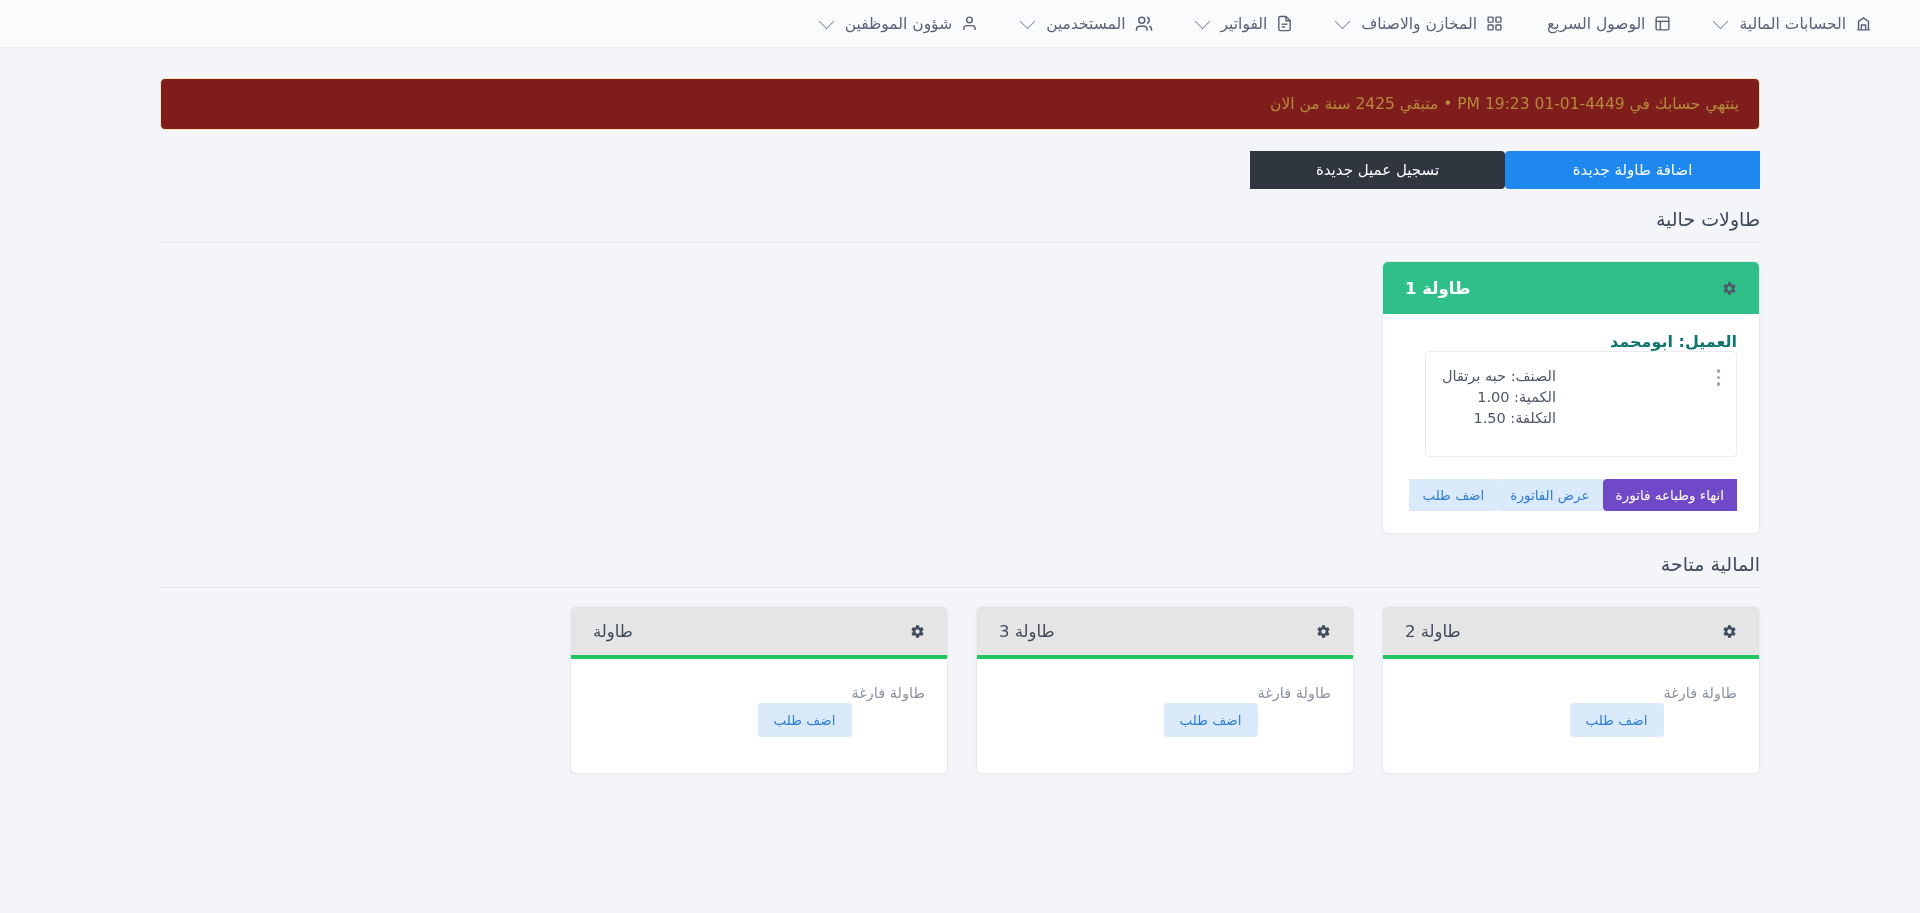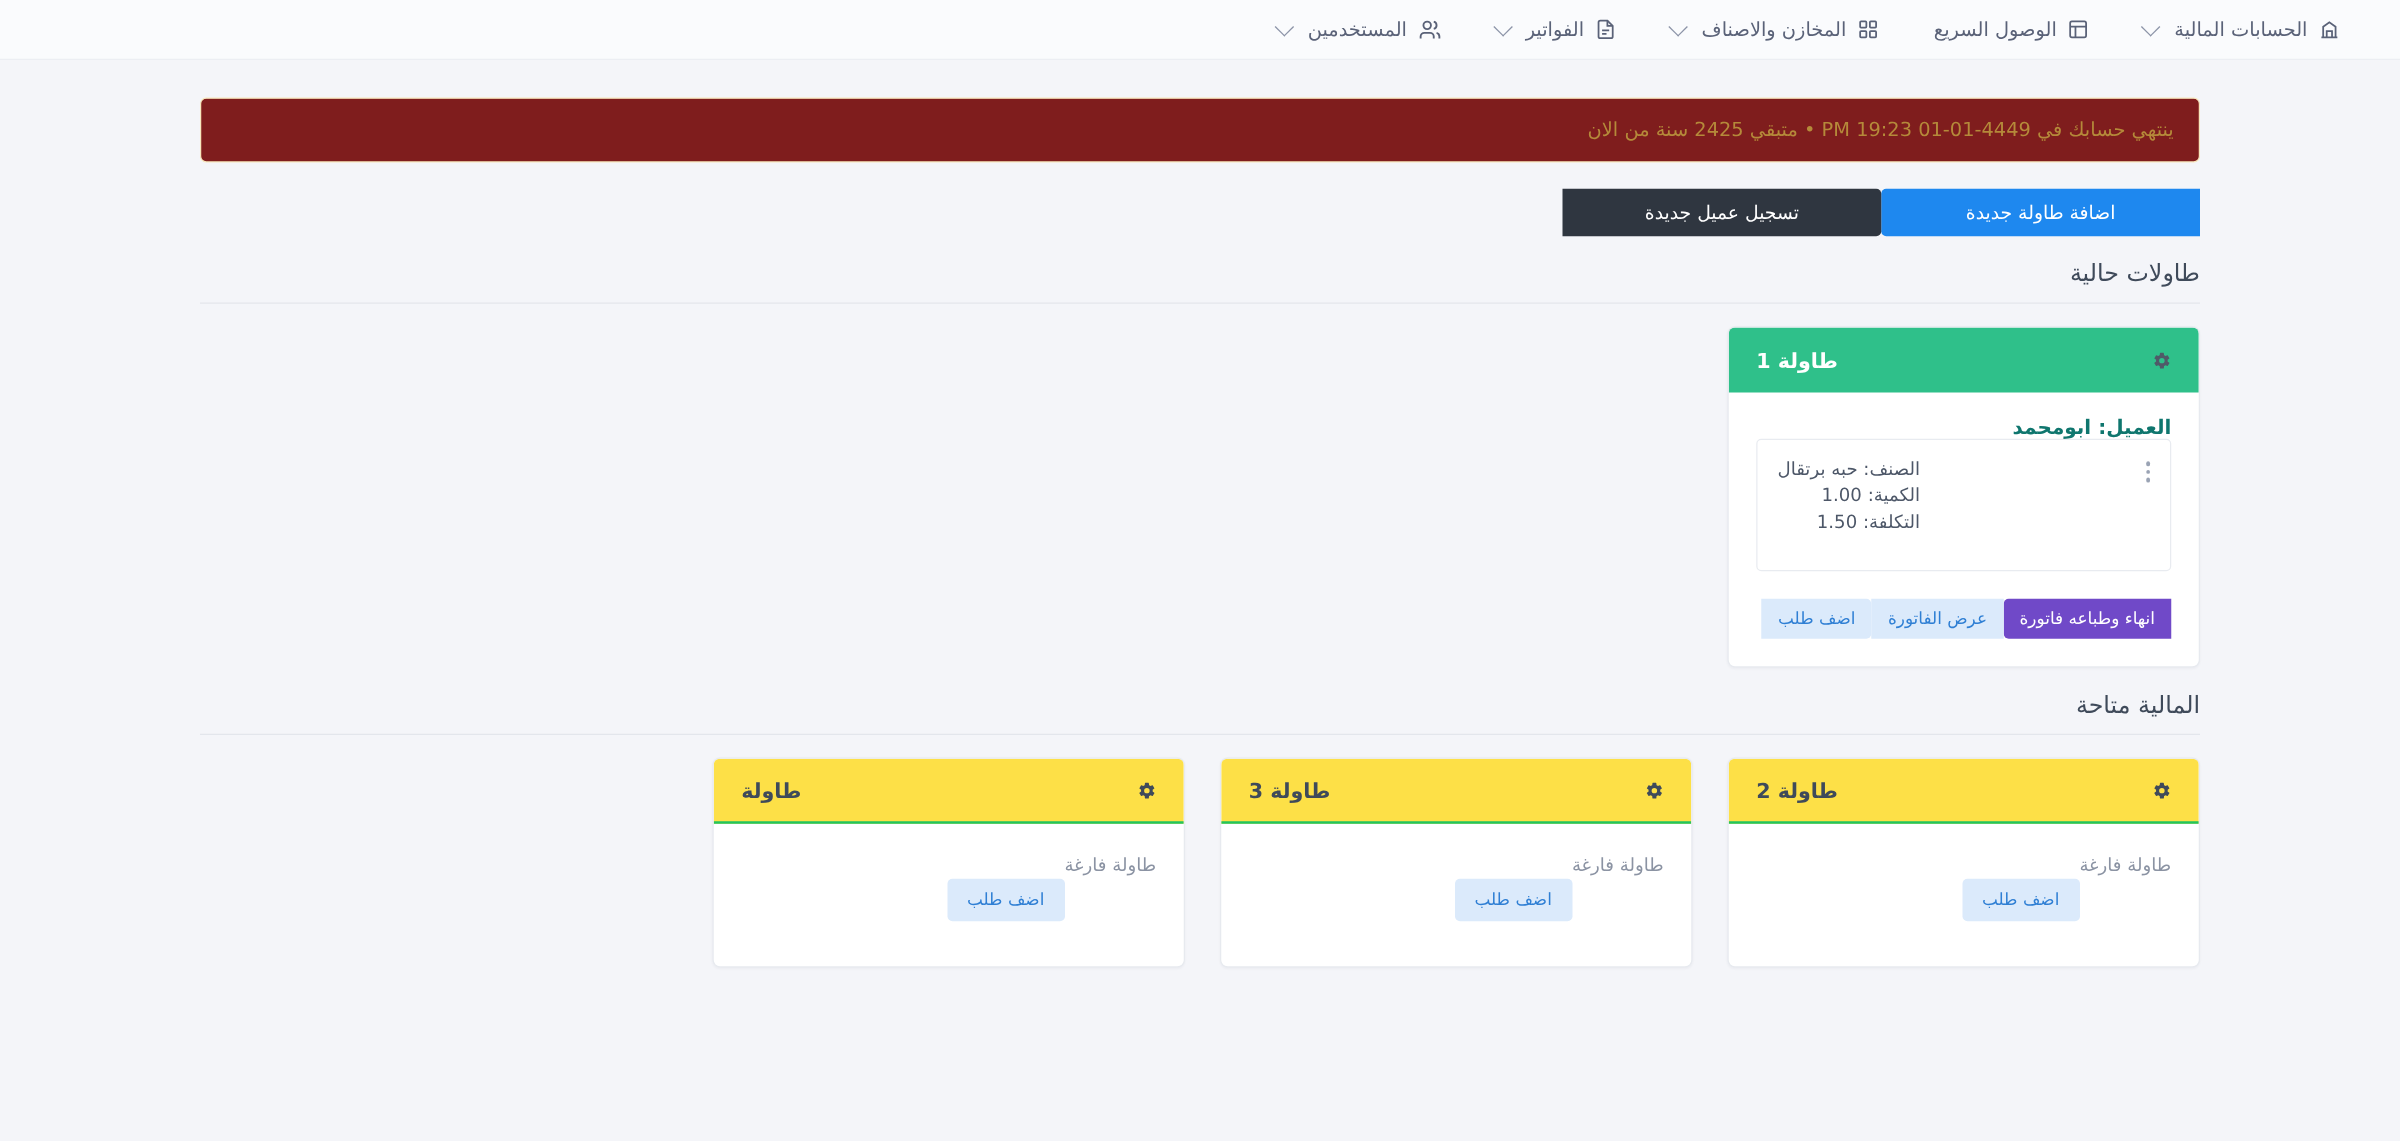--- a/index.html
+++ b/index.html
@@ -134,23 +134,22 @@
     align-items: center;
     justify-content: space-between;
     flex-direction: row-reverse;
     padding: 0 22px;
   }
   .card-head.active {
     background: #2fc08a;
   }
   .card-head.active .card-title { color: #ffffff; font-weight: bold; }
   .card-head.empty {
-    background: #fde047;
-    border-bottom: 2px solid #22c55e;
-    font-weight: bold;
+    background: #e5e5e5;
+    border-bottom: 4px solid #22c55e;
   }
   .card-head.empty .card-title { color: #3f4a5a; }
   .card-title { font-size: 16.5px; }
   .gear { cursor: pointer; display: inline-flex; }
   .gear.on-green svg { fill: #4f5a68; }
   .gear.on-white svg { fill: #3f4a5a; }
 
   .card-body { padding: 18px 22px 22px 22px; }
 
   .client-line {
@@ -161,20 +160,21 @@
   }
   .order-box {
     border: 1px solid #e8ebf0;
     border-radius: 4px;
     padding: 14px 16px;
     display: flex;
     flex-direction: row-reverse;
     align-items: flex-start;
     justify-content: space-between;
     min-height: 106px;
+    margin-left: 20px;
   }
   .order-lines { text-align: right; font-size: 14.5px; color: #4d5768; line-height: 1.45; }
   .kebab {
     display: flex; flex-direction: column; gap: 3px;
     align-items: center; padding-top: 3px; cursor: pointer;
   }
   .kebab i { width: 3.5px; height: 3.5px; border-radius: 50%; background: #9aa3b4; display: block; }
 
   .card-actions {
     margin-top: 22px;
@@ -282,20 +282,30 @@
         <path d="M16 21v-2a4 4 0 0 0-4-4H6a4 4 0 0 0-4 4v2"></path>
           <circle cx="9" cy="7" r="4"></circle>
         <path d="M22 21v-2a4 4 0 0 0-3-3.87"></path>
           <path d="M16 3.13a4 4 0 0 1 0 7.75"></path>
       </svg>
     </span>
     <span class="nav-label">المستخدمين</span>
     <span class="chev"></span>
   </div>
 
+  <div class="nav-item">
+    <span class="nav-ico">
+      <svg width="17" height="17" viewBox="0 0 24 24" fill="none" stroke="#5a6278" stroke-width="2">
+        <path d="M20 21v-2a4 4 0 0 0-4-4H8a4 4 0 0 0-4 4v2"></path>
+          <circle cx="12" cy="7" r="4"></circle>
+      </svg>
+    </span>
+    <span class="nav-label">شؤون الموظفين</span>
+    <span class="chev"></span>
+  </div>
 
 
 </div>
 
 <div class="page">
 
   <div class="alert">
     <span class="alert-text">ينتهي حسابك في 4449-01-01 19:23 PM • متبقي 2425 سنة من الان</span>
   </div>
 

